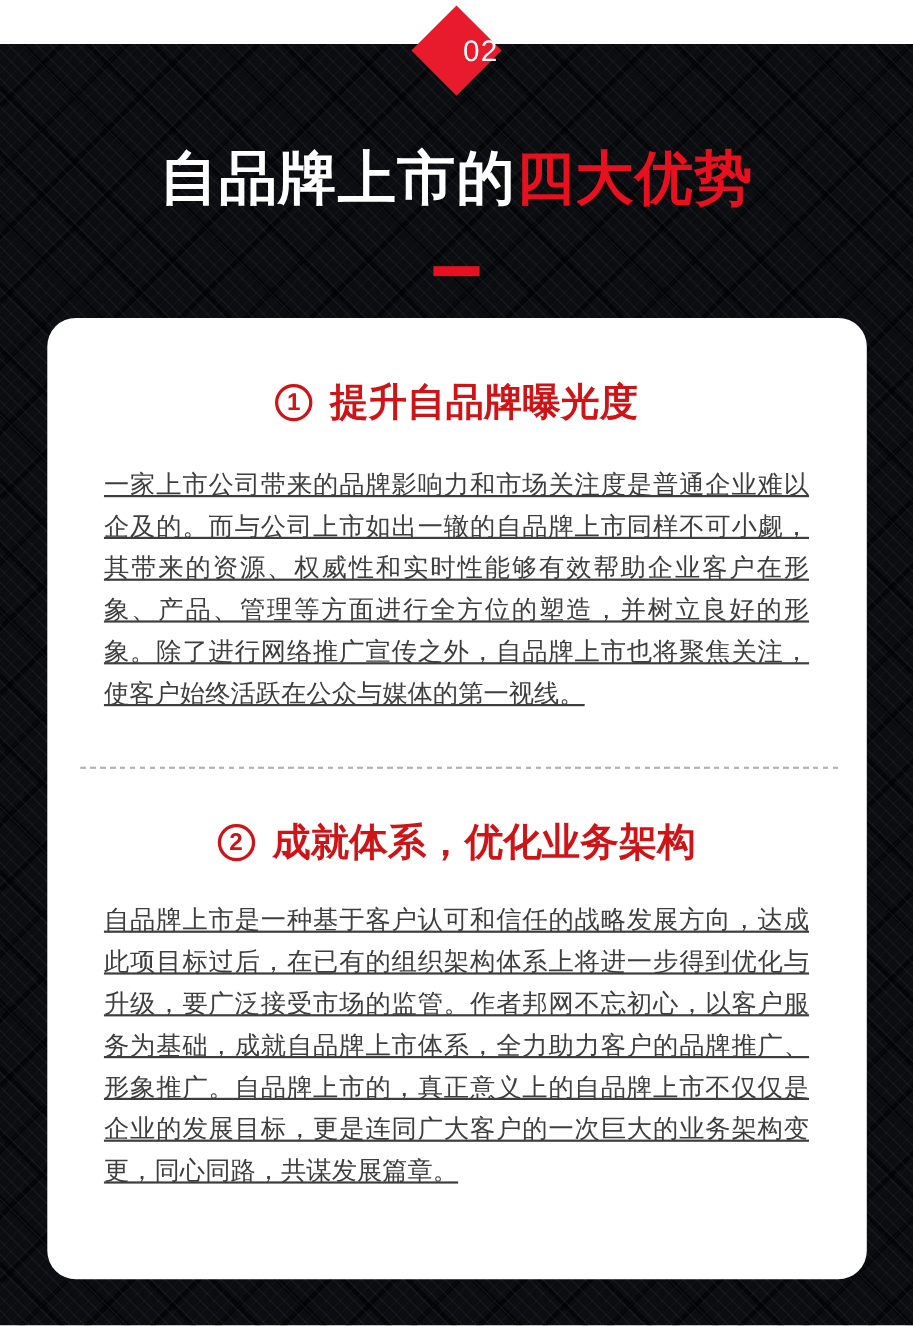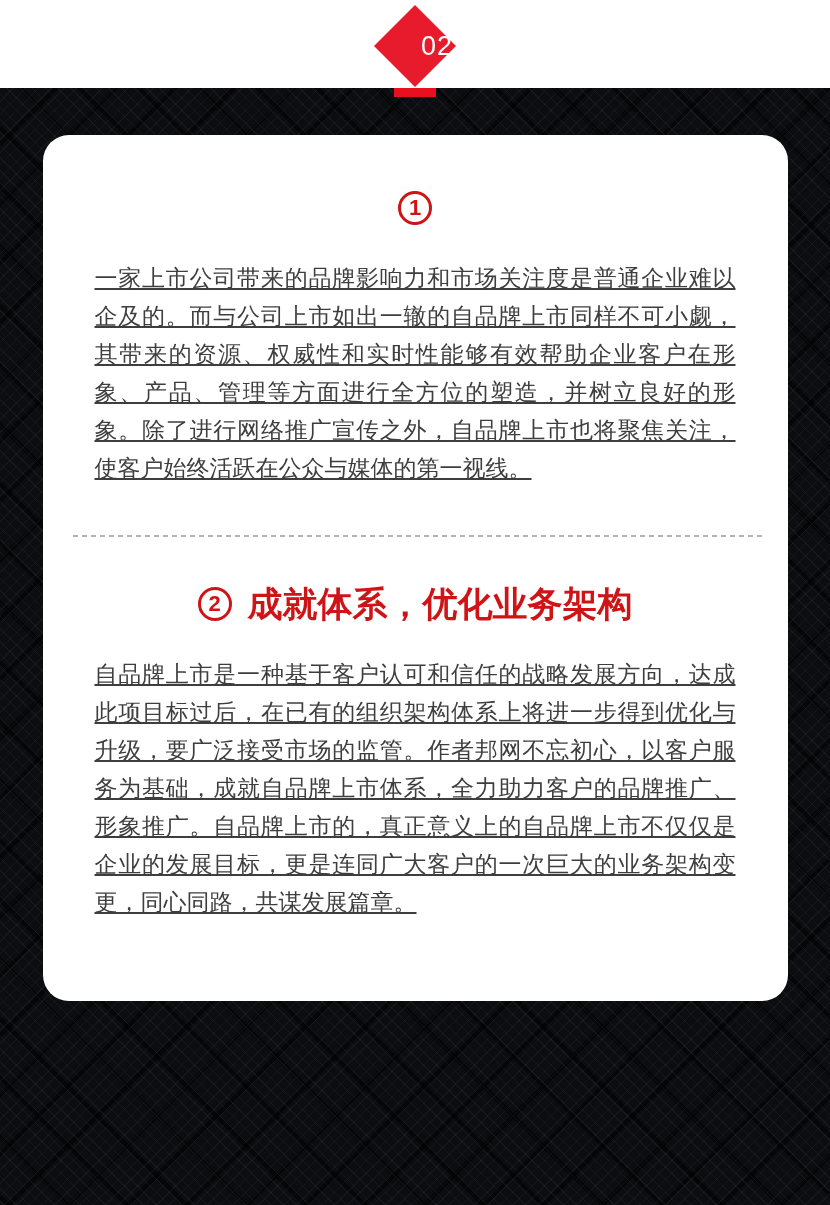--- a/index.html
+++ b/index.html
@@ -132,30 +132,32 @@
 </head>
 <body>
 
 <div class="top-strip"></div>
 
 <div class="diamond"></div>
 <div class="diamond-label">02</div>
 
 <div class="dark-bg">
 
+  <h1 class="page-title"><span>自品牌上市的</span><span class="red">四大优势</span></h1>
 
   <div class="title-dash"></div>
 
   <div class="card">
 
     <section class="content-section first">
       <h2 class="section-heading">
         <span class="num-badge">
             <span class="num">1</span>
           </span>
+        <span class="heading-text">提升自品牌曝光度</span>
       </h2>
       <p class="section-body">一家上市公司带来的品牌影响力和市场关注度是普通企业难以企及的。而与公司上市如出一辙的自品牌上市同样不可小觑，其带来的资源、权威性和实时性能够有效帮助企业客户在形象、产品、管理等方面进行全方位的塑造，并树立良好的形象。除了进行网络推广宣传之外，自品牌上市也将聚焦关注，使客户始终活跃在公众与媒体的第一视线。</p>
     </section>
 
     <div class="dashed-divider"></div>
 
     <section class="content-section second">
       <h2 class="section-heading">
         <span class="num-badge">
             <span class="num">2</span>

